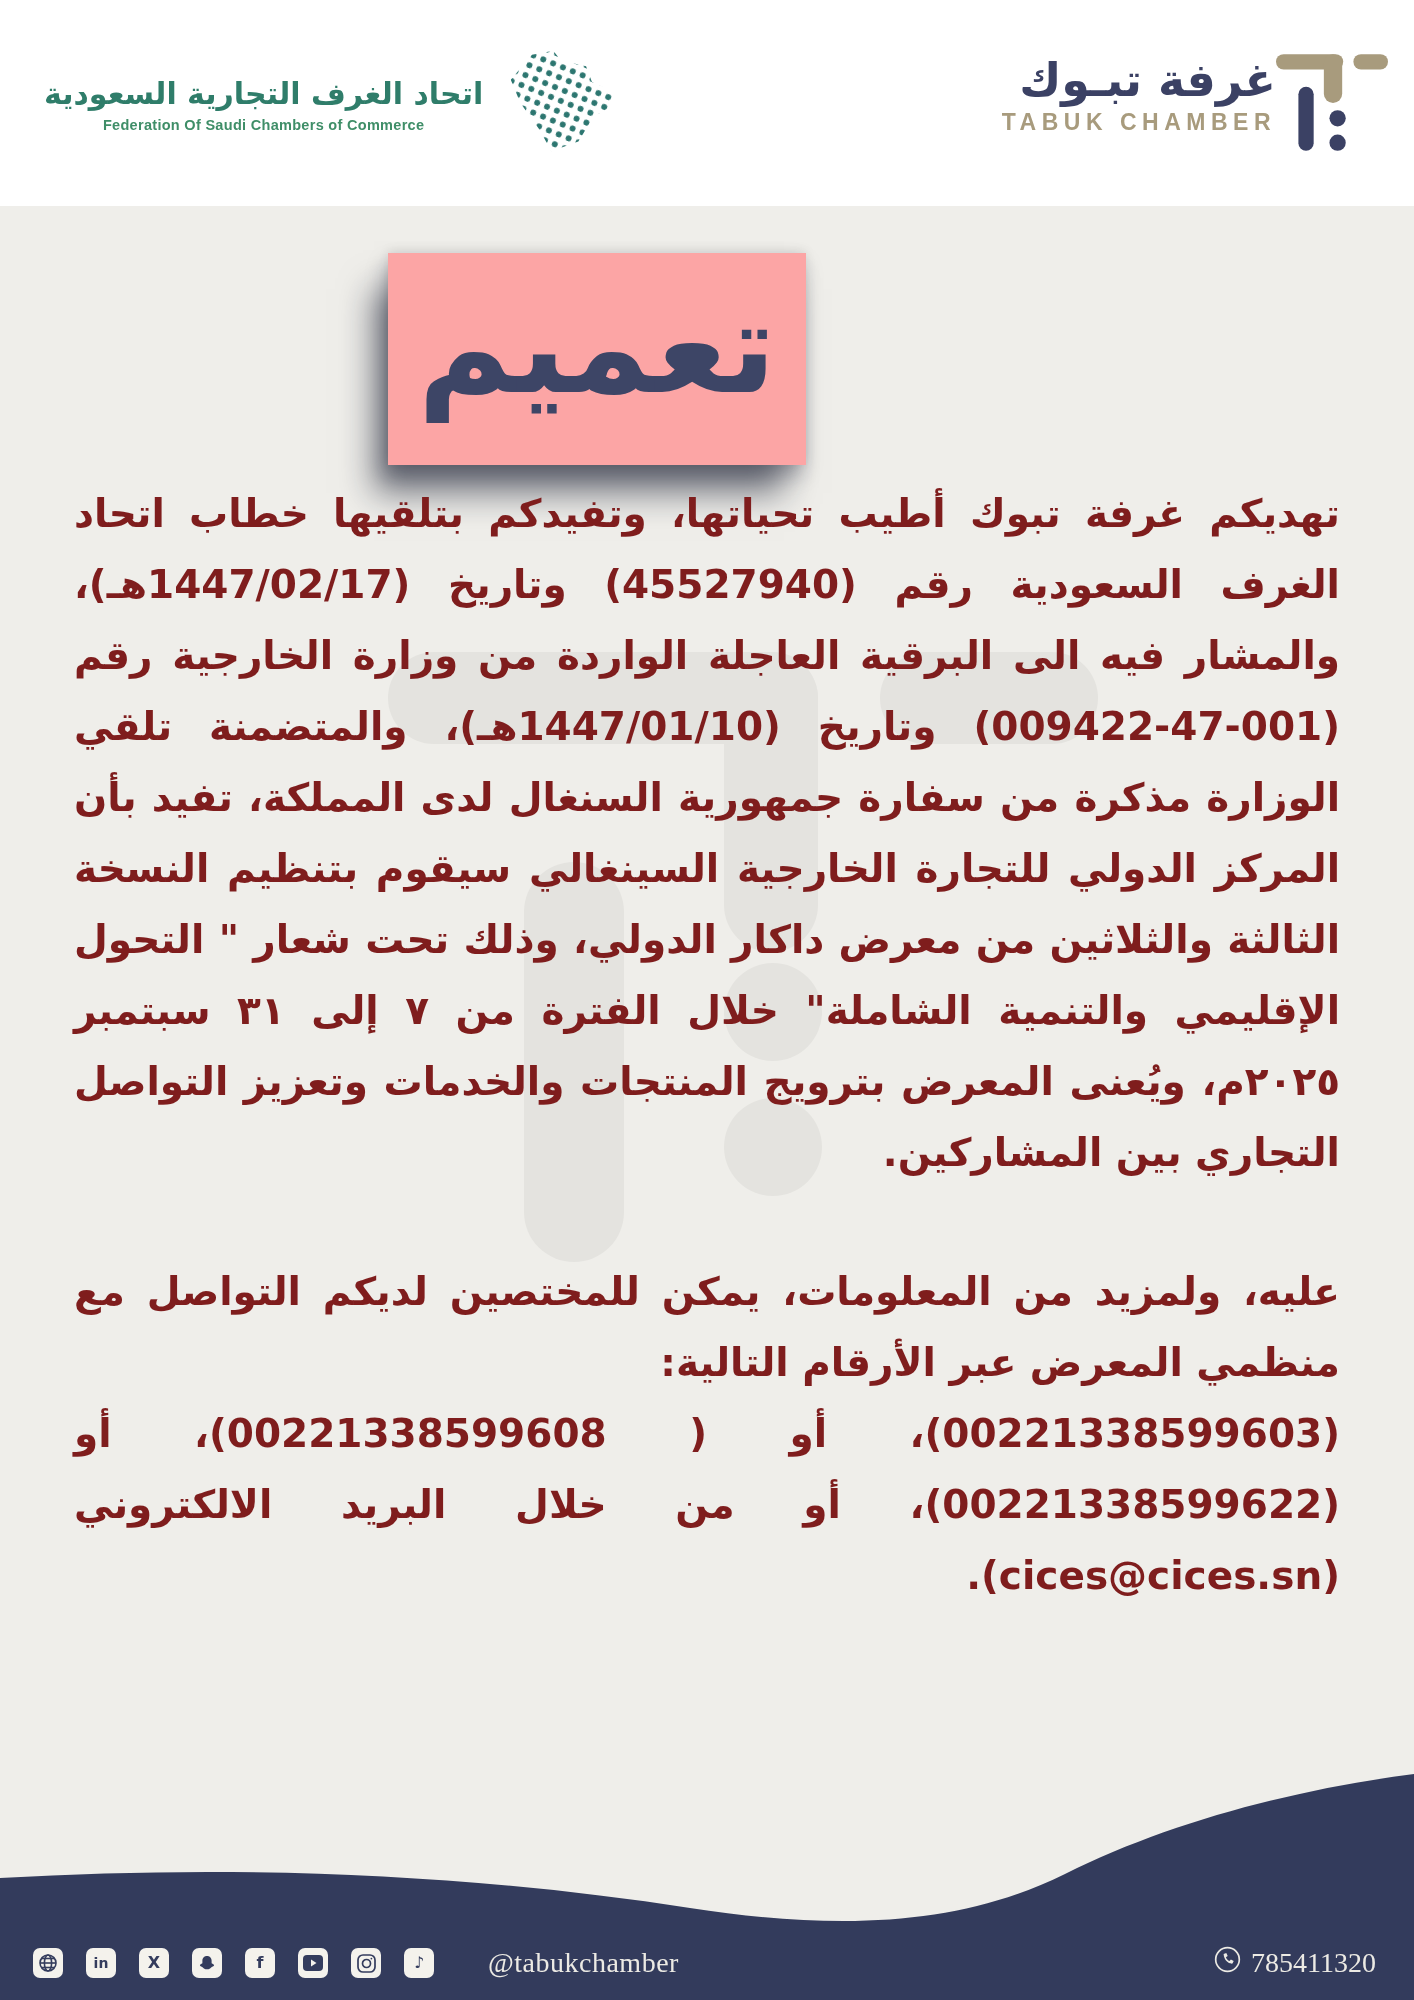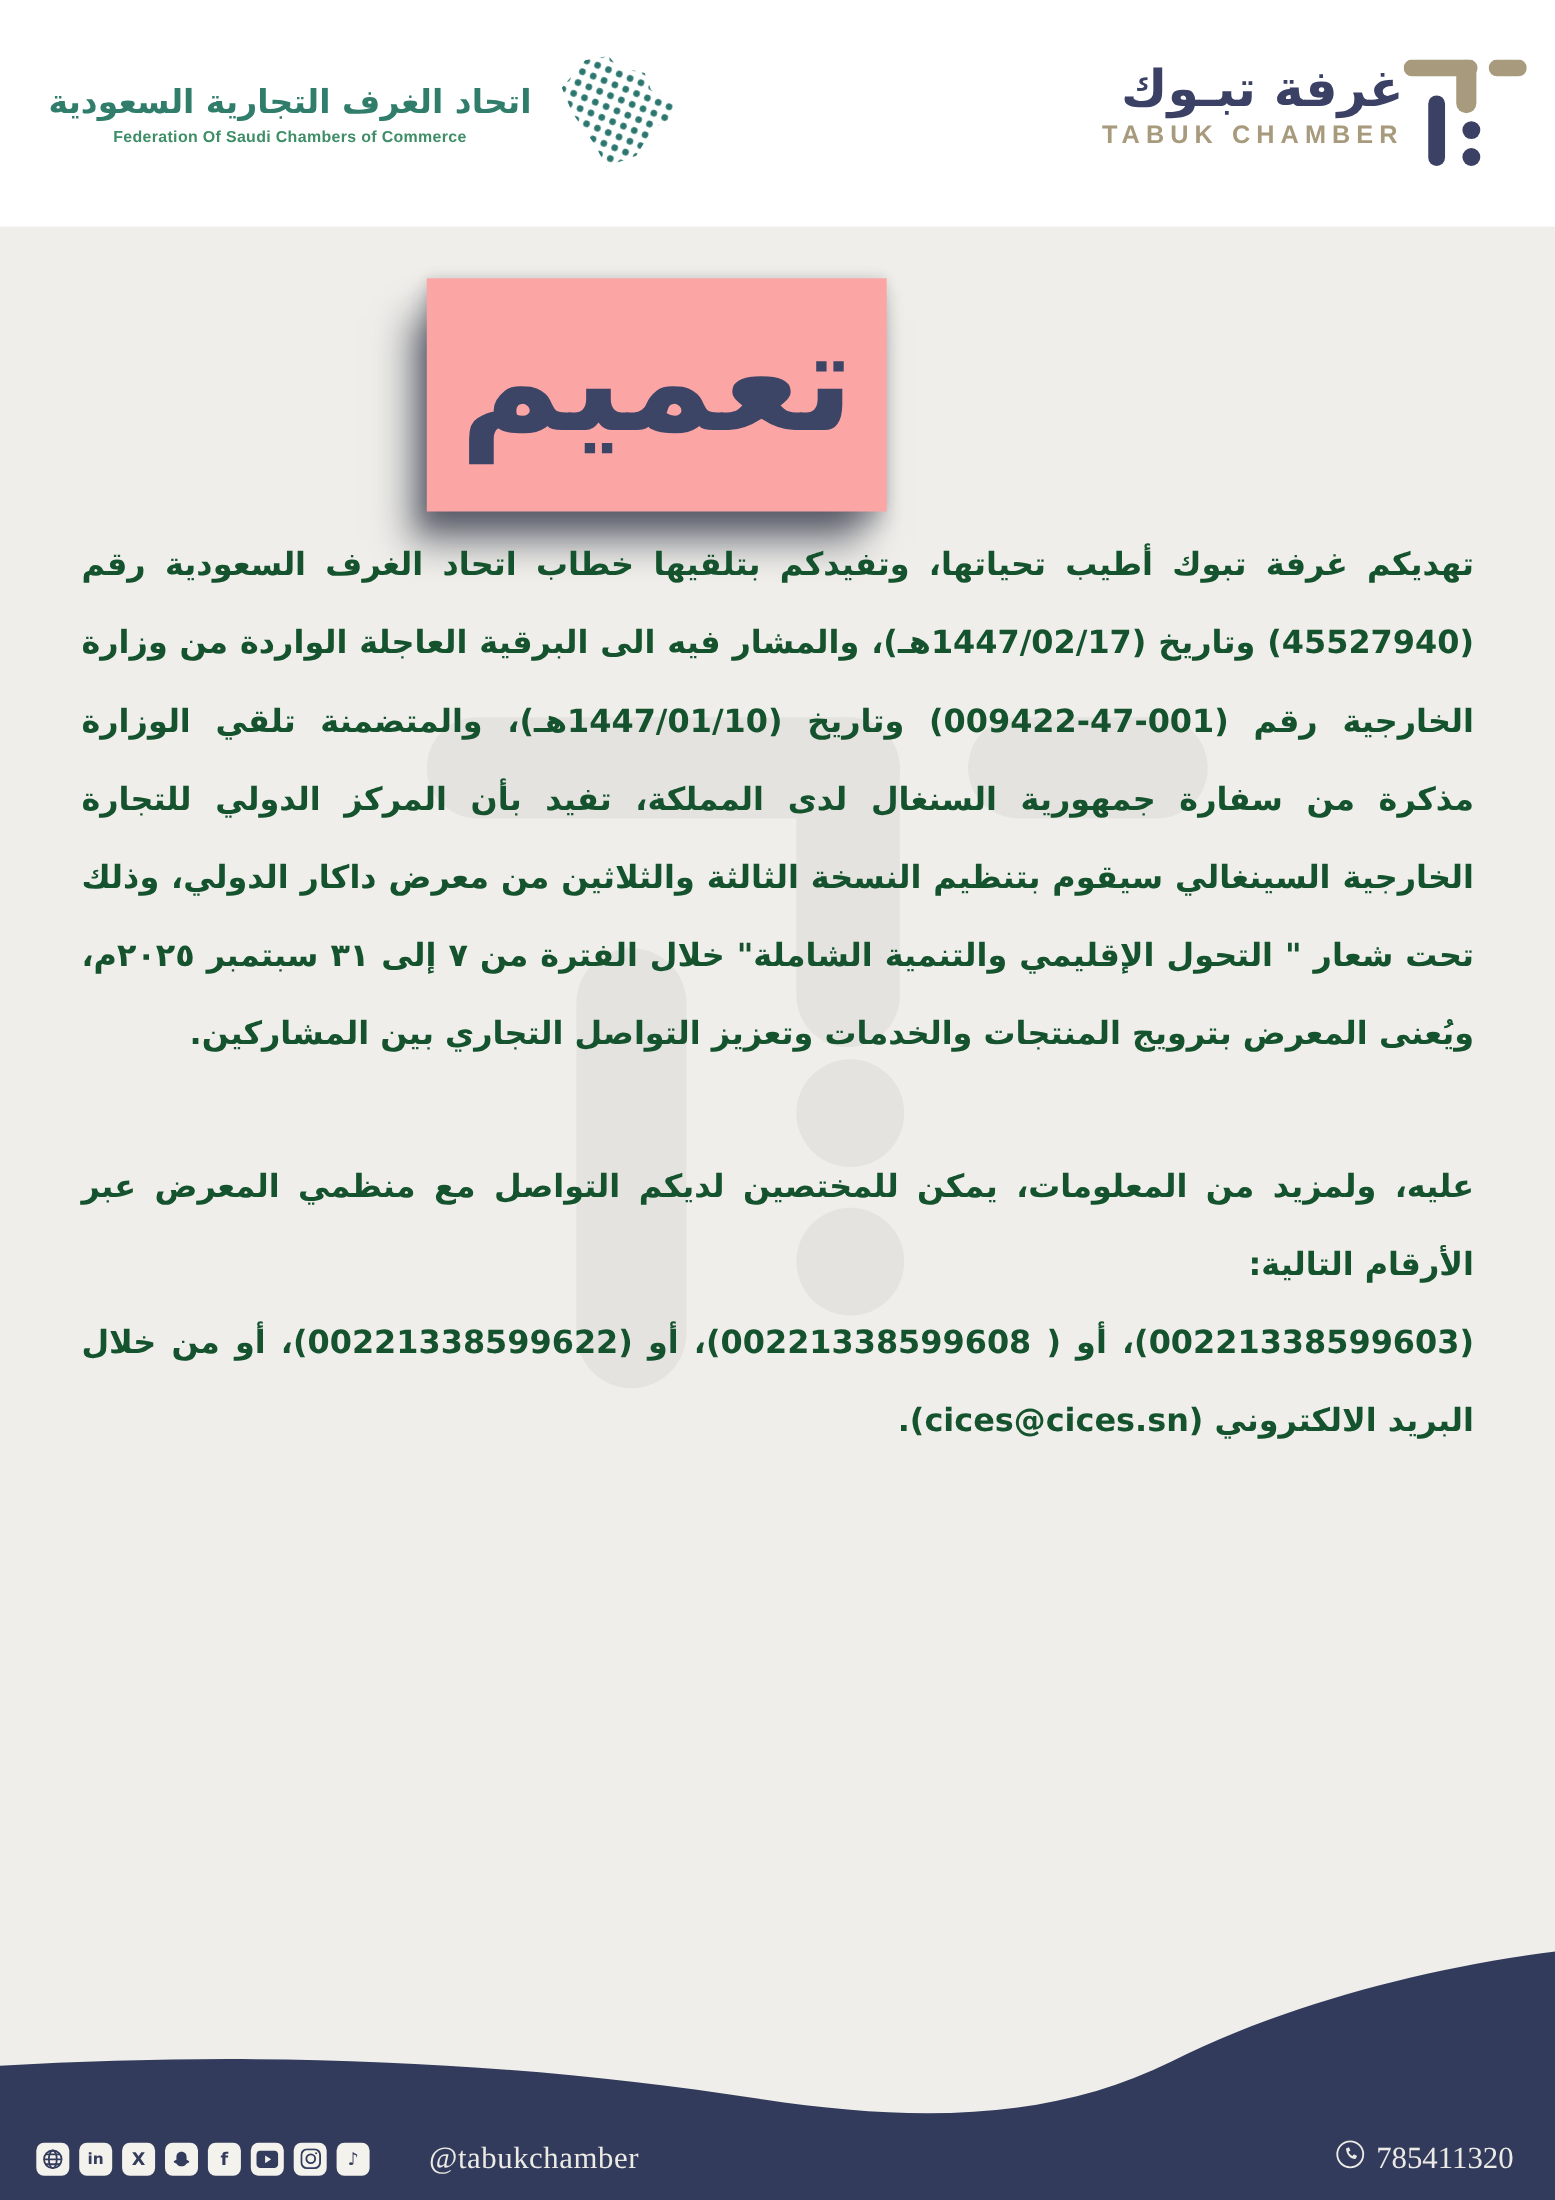--- a/index.html
+++ b/index.html
@@ -30,33 +30,33 @@
       -18px 32px 32px -4px rgba(17,22,42,0.55),
       -3px 10px 18px rgba(17,22,42,0.28),
       0 -3px 10px rgba(0,0,0,0.08);
   }
   .title-text { font-size:128px; font-weight:bold; color:#3d4566; line-height:1; padding-bottom:22px; }
   
   .watermark { position:absolute; left:388px; top:612px; z-index:1; }
   
   .body-text {
     position:absolute; left:74px; right:74px; top:478px; z-index:2;
-    direction:rtl; text-align:justify; color:#14532d;
-    font-size:29px; font-weight:bold; line-height:71px;
+    direction:rtl; text-align:justify; color:#7f1d1d;
+    font-size:39px; font-weight:bold; line-height:71px;
   }
   .body-text p { margin:0; }
   .body-text .para-contact-intro { margin-top:68px; }
   
   .footer { position:absolute; left:0; right:0; bottom:0; height:240px; z-index:3; }
   .footer svg.wave { position:absolute; left:0; bottom:0; display:block; }
   .footer-row {
     position:absolute; left:33px; right:38px; bottom:20px;
     display:flex; align-items:center; color:#eceae4;
   }
-  .social { display:flex; gap:9px; }
+  .social { display:flex; gap:23px; }
   .sicon {
     width:30px; height:30px; background:#f4f2ec; border-radius:7px;
     display:flex; align-items:center; justify-content:center;
     color:#343c5d; font-weight:bold; font-family:"DejaVu Sans", sans-serif;
     box-sizing:border-box;
   }
   .sicon .glyph { font-size:16px; line-height:1; }
   .sicon .glyph.small { font-size:14px; }
   .handle { margin-left:54px; font-family:"Liberation Serif", serif; font-size:28px; letter-spacing:0.5px; }
   .phone { margin-left:auto; display:flex; align-items:center; gap:10px; font-family:"Liberation Serif", serif; font-size:28px; }

